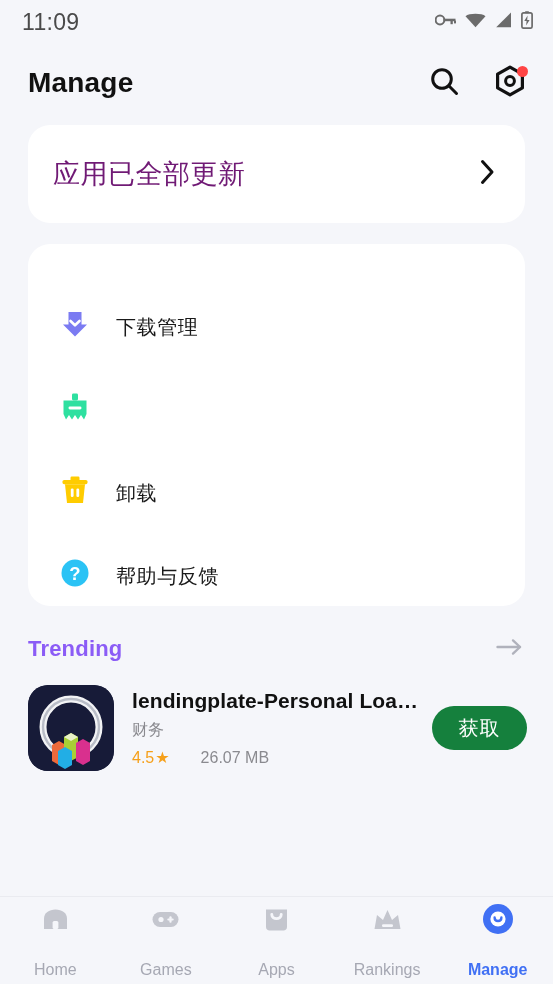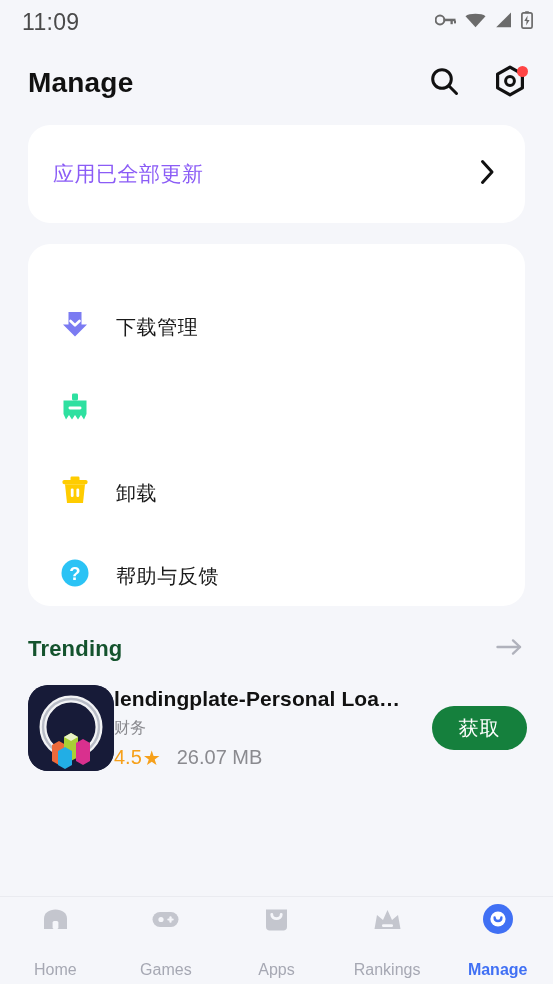--- a/index.html
+++ b/index.html
@@ -36,52 +36,52 @@
   
   .card {
     background:#FFFFFF; border-radius:22px;
     margin:0 28px;
   }
   .update-card {
     margin-top:3px; height:98px;
     display:flex; align-items:center; justify-content:space-between;
     padding:0 30px 0 25px;
   }
-  .update-text { font-size:21px; color:#8b5cf6; letter-spacing:.5px; }
+  .update-text { font-size:27px; color:#701a75; letter-spacing:.5px; }
 
   .menu-card { margin-top:21px; padding:14px 0 16px 0; }
   .menu-row {
     display:flex; align-items:flex-end;
     height:83px; padding:0 30px;
   }
   .menu-icon {
     width:34px; height:34px; margin-right:24px;
     display:flex; align-items:center; justify-content:center; flex:none;
   }
   .menu-label { font-size:20px; color:#1A1A1A; letter-spacing:.6px; }
 
   
   .section-head {
     display:flex; align-items:center; justify-content:space-between;
     padding:0 30px 0 28px; height:60px; margin-top:13px;
   }
-  .section-title { font-size:22px; font-weight:bold; color:#14532d; letter-spacing:.2px; }
+  .section-title { font-size:22px; font-weight:bold; color:#8b5cf6; letter-spacing:.2px; }
 
   .app-row { display:flex; align-items:center; padding:6px 26px 0 28px; }
   .app-icon {
     width:86px; height:86px; border-radius:20px; flex:none;
     background:#171B38; position:relative; overflow:hidden;
   }
-  .app-meta { flex:1; min-width:0; }
+  .app-meta { flex:1; min-width:0; margin-left:18px; }
   .app-name {
     font-size:21px; font-weight:bold; color:#111; letter-spacing:.1px;
     white-space:nowrap; overflow:hidden; text-overflow:ellipsis; max-width:292px;
   }
   .app-cat { font-size:16px; color:#8A8A8F; margin-top:7px; }
-  .app-stats { font-size:20px; color:#8A8A8F; margin-top:7px; display:flex; align-items:center; gap:5px; }
+  .app-stats { font-size:16px; color:#8A8A8F; margin-top:7px; display:flex; align-items:center; gap:20px; }
   .app-rating { color:#F6A01A; display:flex; align-items:center; gap:1px; }
   .app-size { margin-left:11px; }
   .get-btn {
     flex:none; width:95px; height:44px; border-radius:22px;
     background:#15803d; color:#fff; font-size:20px;
     display:flex; align-items:center; justify-content:center;
     border:none; cursor:pointer; letter-spacing:1px;
   }
 
   

